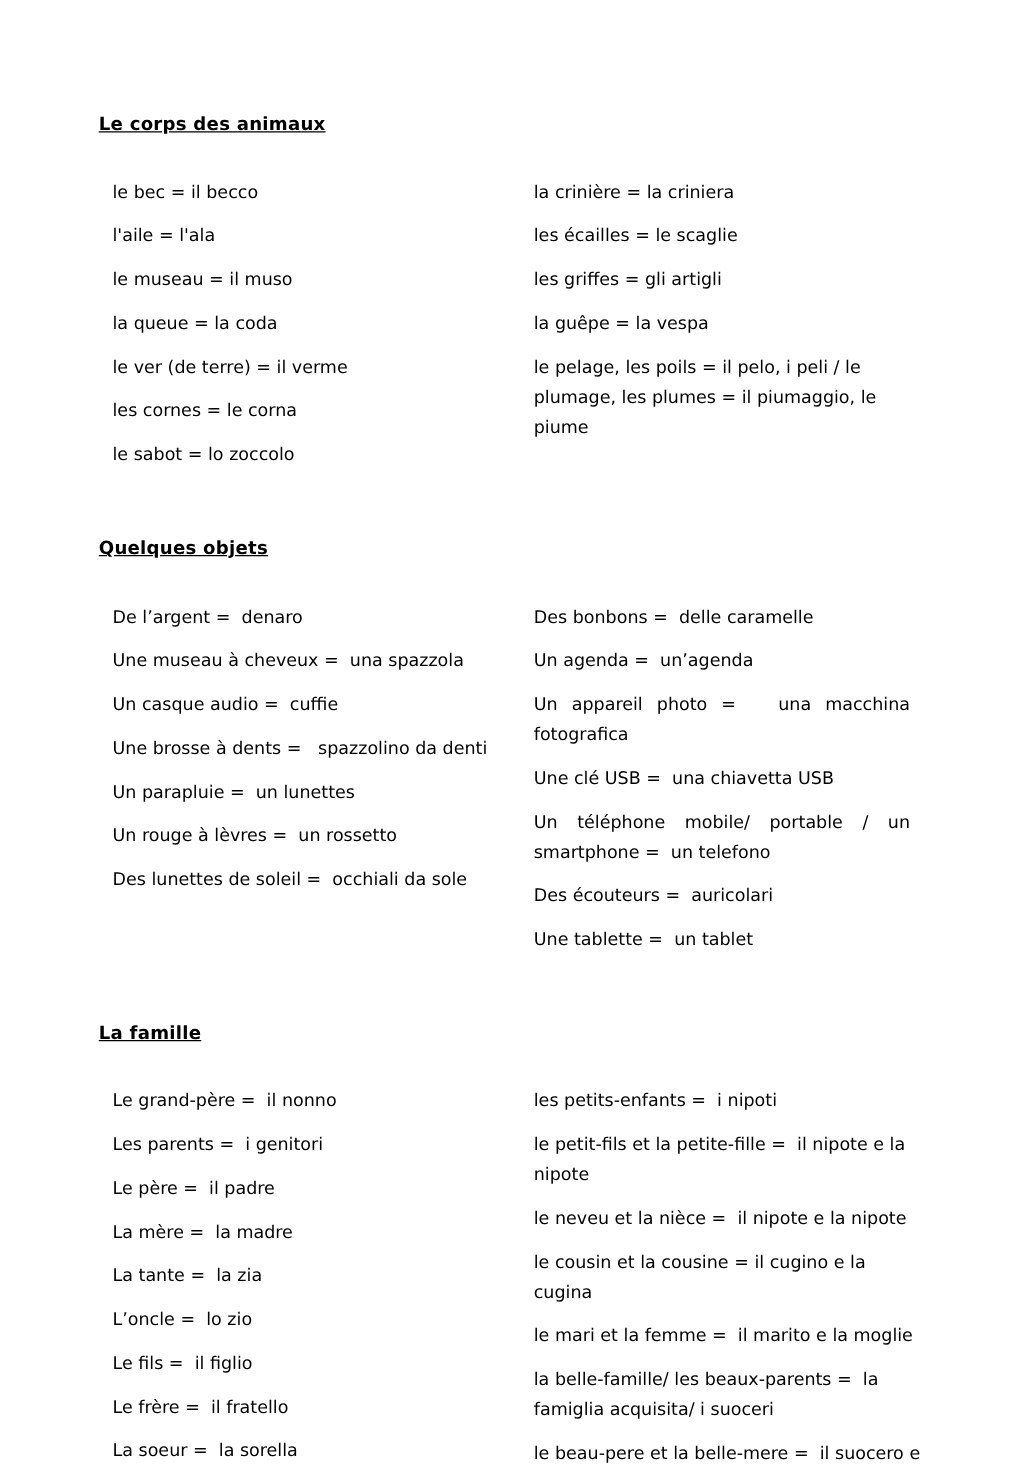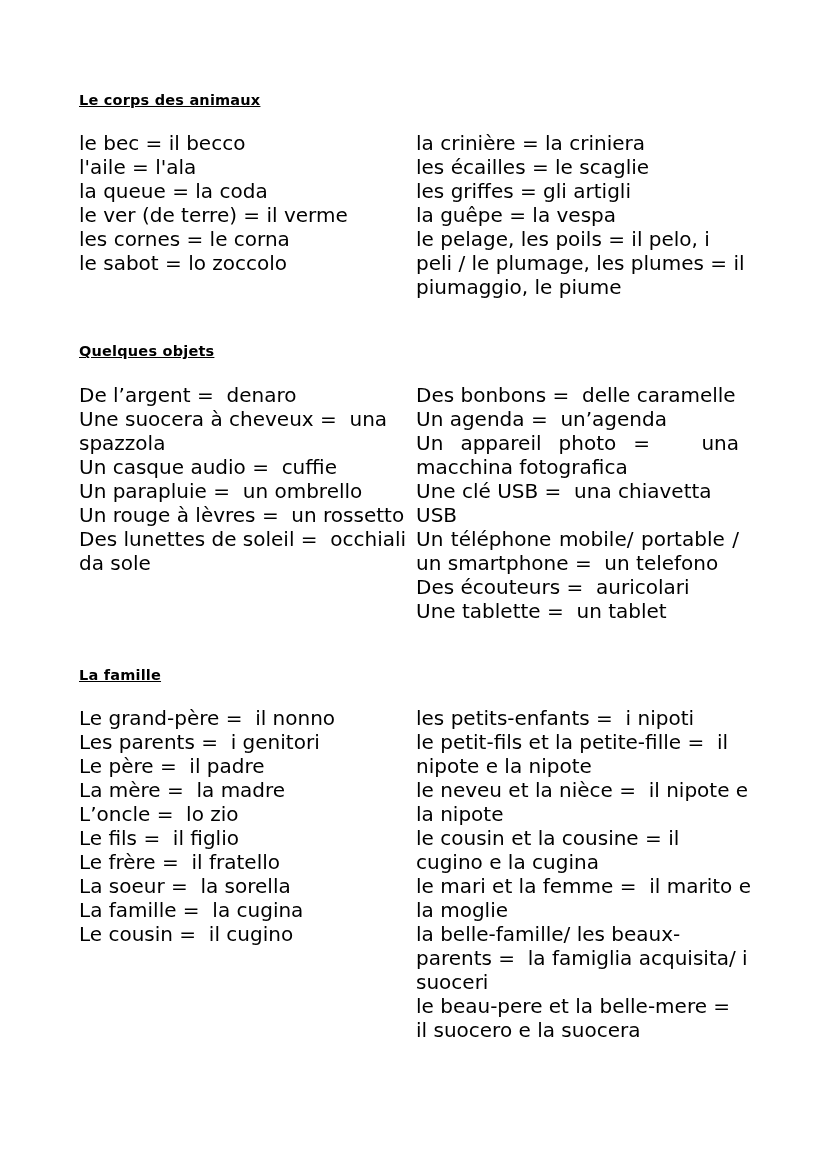--- a/index.html
+++ b/index.html
@@ -46,23 +46,23 @@
     gap: 0;
   }
   .col {
     width: 336px;
     box-sizing: border-box;
   }
   .col.right {
     padding-left: 1px;
   }
   .entry {
-    font-size: 20px;
+    font-size: 14px;
     line-height: 24px;
-    margin: 0;
+    margin: 11px;
     padding: 0;
     text-align: left;
     white-space: pre-wrap;
   }
   .entry.justify {
     text-align: justify;
     text-align-last: left;
     padding-right: 12px;
   }
   .gap-after-animals { height: 44px; }
@@ -73,20 +73,21 @@
 
 <div class="page">
   <div class="content">
 
     <div class="section">
       <div class="section-title">Le corps des animaux</div>
       <div class="columns">
         <div class="col left">
           <p class="entry">le bec = il becco</p>
           <p class="entry">l'aile = l'ala</p>
+          <p class="entry">le museau = il muso</p>
           <p class="entry">la queue = la coda</p>
           <p class="entry">le ver (de terre) = il verme</p>
           <p class="entry">les cornes = le corna</p>
           <p class="entry">le sabot = lo zoccolo</p>
         </div>
         <div class="col right">
           <p class="entry">la crinière = la criniera</p>
           <p class="entry">les écailles = le scaglie</p>
           <p class="entry">les griffes = gli artigli</p>
           <p class="entry">la guêpe = la vespa</p>
@@ -95,23 +96,24 @@
       </div>
     </div>
 
     <div class="gap-after-animals"></div>
 
     <div class="section">
       <div class="section-title">Quelques objets</div>
       <div class="columns">
         <div class="col left">
           <p class="entry">De l’argent =  denaro</p>
-          <p class="entry">Une suocera à cheveux =  una spazzola</p>
+          <p class="entry">Une museau à cheveux =  una spazzola</p>
           <p class="entry">Un casque audio =  cuffie</p>
-          <p class="entry">Un parapluie =  un ombrello</p>
+          <p class="entry justify">Une brosse à dents =   spazzolino da denti</p>
+          <p class="entry">Un parapluie =  un lunettes</p>
           <p class="entry">Un rouge à lèvres =  un rossetto</p>
           <p class="entry">Des lunettes de soleil =  occhiali da sole</p>
         </div>
         <div class="col right">
           <p class="entry">Des bonbons =  delle caramelle</p>
           <p class="entry">Un agenda =  un’agenda</p>
           <p class="entry justify">Un appareil photo =   una macchina fotografica</p>
           <p class="entry">Une clé USB =  una chiavetta USB</p>
           <p class="entry justify">Un téléphone mobile/ portable / un smartphone =  un telefono</p>
           <p class="entry">Des écouteurs =  auricolari</p>
@@ -123,20 +125,21 @@
     <div class="gap-after-objects"></div>
 
     <div class="section">
       <div class="section-title">La famille</div>
       <div class="columns">
         <div class="col left">
           <p class="entry">Le grand-père =  il nonno</p>
           <p class="entry">Les parents =  i genitori</p>
           <p class="entry">Le père =  il padre</p>
           <p class="entry">La mère =  la madre</p>
+          <p class="entry">La tante =  la zia</p>
           <p class="entry">L’oncle =  lo zio</p>
           <p class="entry">Le fils =  il figlio</p>
           <p class="entry">Le frère =  il fratello</p>
           <p class="entry">La soeur =  la sorella</p>
           <p class="entry">La famille =  la cugina</p>
           <p class="entry">Le cousin =  il cugino</p>
         </div>
         <div class="col right">
           <p class="entry">les petits-enfants =  i nipoti</p>
           <p class="entry">le petit-fils et la petite-fille =  il nipote e la nipote</p>

